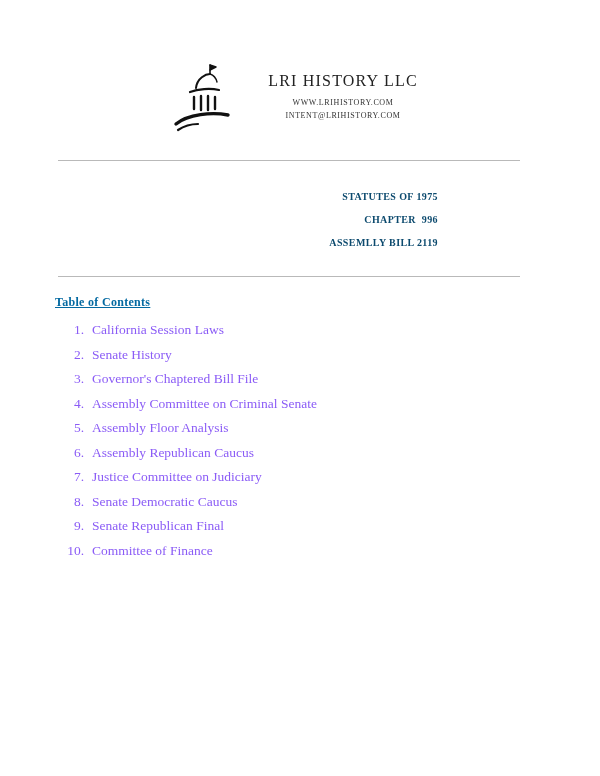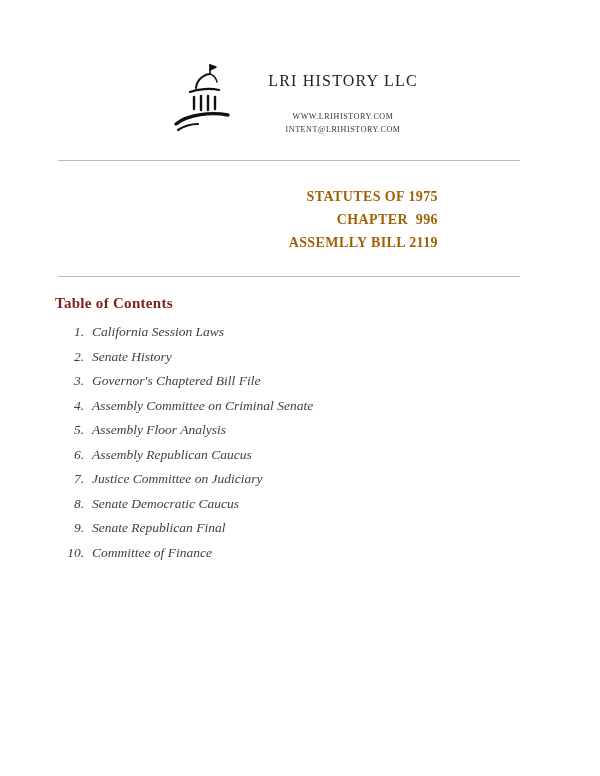--- a/index.html
+++ b/index.html
@@ -32,21 +32,21 @@
     flex: 0 0 auto;
   }
   .header-text {
     text-align: center;
     padding-top: 10px;
   }
   .company-name {
     font-size: 16px;
     letter-spacing: 1.2px;
     color: #222222;
-    margin-bottom: 20px;
+    margin-bottom: 6px;
   }
   .contact-line {
     font-size: 8px;
     letter-spacing: 0.6px;
     color: #333333;
     line-height: 13px;
   }
 
   
   .rule {
@@ -58,49 +58,49 @@
   .rule-2 { margin-top: 22px; }
 
   
   .statute-block {
     text-align: right;
     padding-right: 162px;
     padding-top: 24px;
   }
   .statute-line {
     font-weight: bold;
-    font-size: 14px;
+    font-size: 10px;
     line-height: 23px;
     letter-spacing: 0.4px;
-    color: #a16207;
+    color: #0c4a6e;
     white-space: pre-wrap;
     margin-left: 20px;
   }
 
   
   .toc-title {
     font-weight: bold;
-    font-size: 15px;
+    font-size: 12px;
     letter-spacing: 0.3px;
-    color: #7f1d1d;
+    color: #0369a1;
     margin: 18px 0 8px 55px;
+    text-decoration: underline;
   }
   ol.toc-list {
     margin: 0;
     padding: 0 0 0 92px;
     list-style: none;
     counter-reset: tocitem;
   }
   ol.toc-list li {
     counter-increment: tocitem;
     font-size: 13.5px;
-    color: #404040;
+    color: #8b5cf6;
     line-height: 24.5px;
     position: relative;
-    font-style: italic;
   }
   ol.toc-list li::before {
     content: counter(tocitem) ".";
     position: absolute;
     right: 100%;
     margin-right: 8px;
     white-space: nowrap;
   }
 </style>
 </head>

